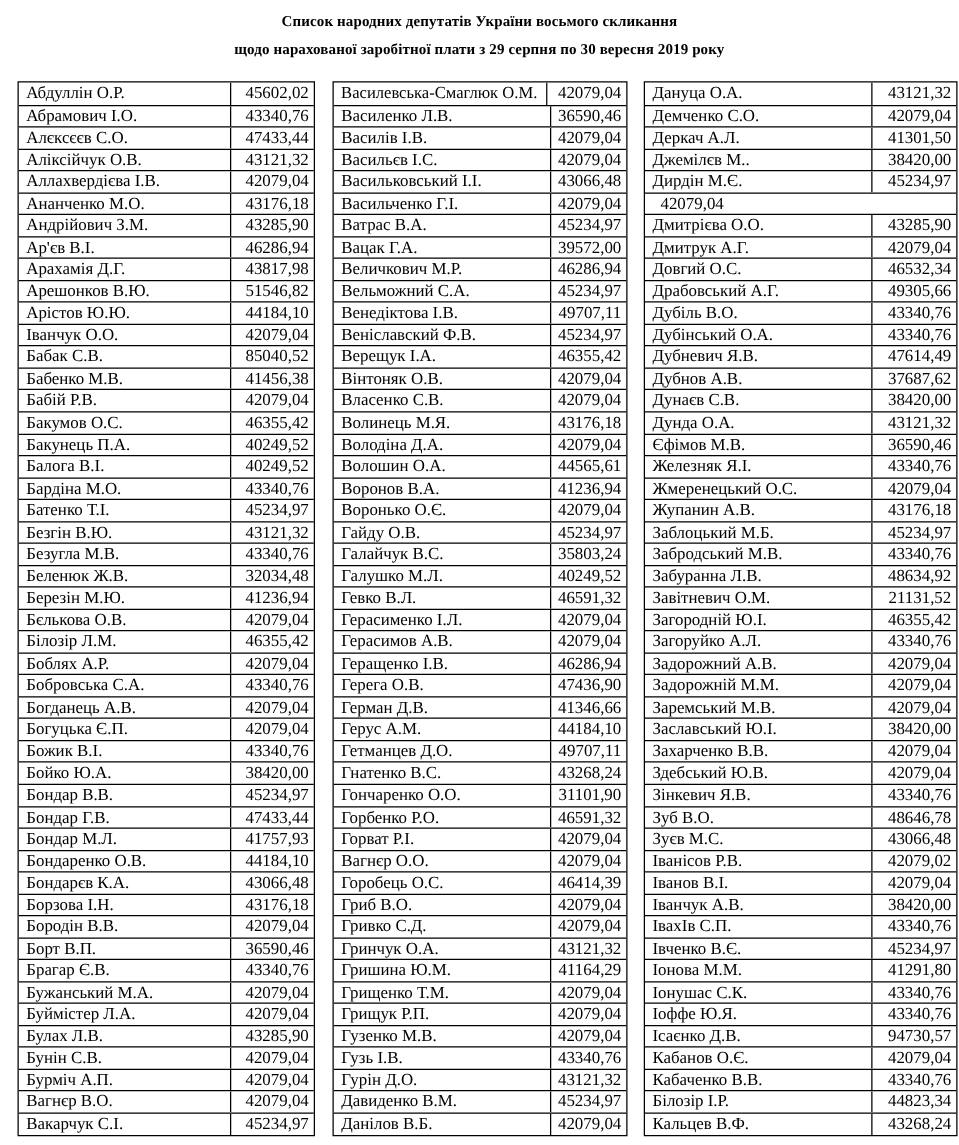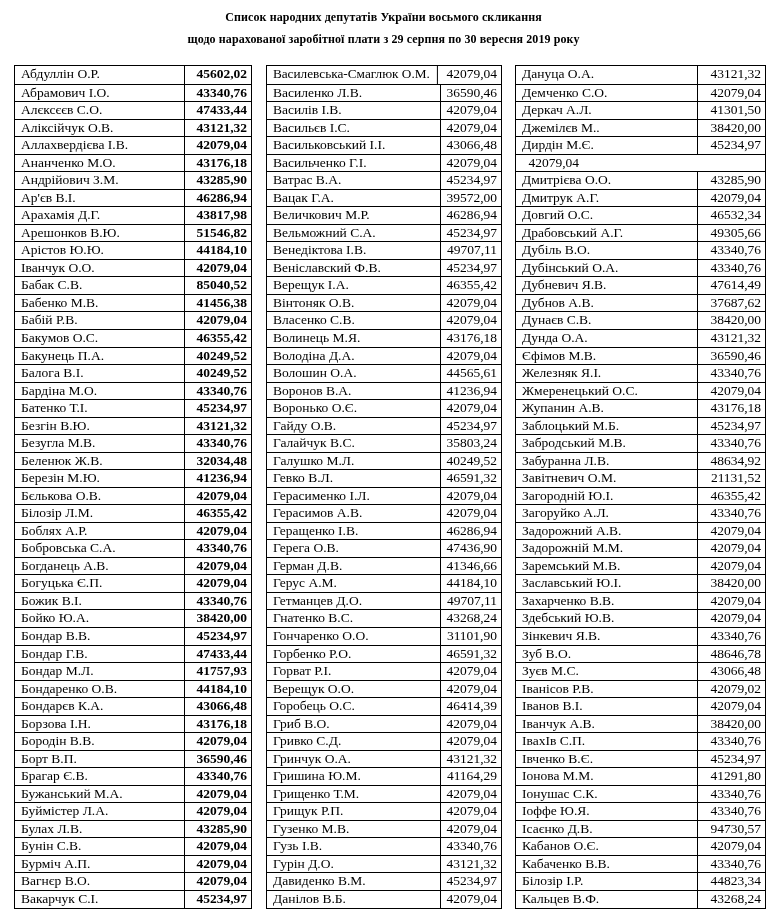--- a/index.html
+++ b/index.html
@@ -45,21 +45,21 @@
   .cell-name {
     flex: 1 1 auto;
     border-right: 1px solid #000;
     padding: 0 2px 0 6px;
   }
   .cell-value {
     flex: 0 0 auto;
     text-align: right;
     padding: 0 4px 0 2px;
   }
-  .salary-table:nth-child(1) .cell-value { width: 66px; font-weight: bold; }
+  .salary-table:nth-child(1) .cell-value { width: 66px; }
   .salary-table:nth-child(2) .cell-value { width: 60px; }
   .salary-table:nth-child(3) .cell-value { width: 67px; }
 </style>
 </head>
 <body>
 
 <div class="page">
   <div class="title-block">
     <div>Список народних депутатів України восьмого скликання</div>
     <div>щодо нарахованої заробітної плати з 29 серпня по 30  вересня  2019 року</div>
@@ -394,21 +394,21 @@
         </div>
         <div class="trow">
           <div class="cell cell-name">Горбенко Р.О.</div>
           <div class="cell cell-value">46591,32</div>
         </div>
         <div class="trow">
           <div class="cell cell-name">Горват Р.І.</div>
           <div class="cell cell-value">42079,04</div>
         </div>
         <div class="trow">
-          <div class="cell cell-name">Верещук О.О.</div>
+          <div class="cell cell-name">Вагнєр О.О.</div>
           <div class="cell cell-value">42079,04</div>
         </div>
         <div class="trow">
           <div class="cell cell-name">Горобець О.С.</div>
           <div class="cell cell-value">46414,39</div>
         </div>
         <div class="trow">
           <div class="cell cell-name">Гриб В.О.</div>
           <div class="cell cell-value">42079,04</div>
         </div>

